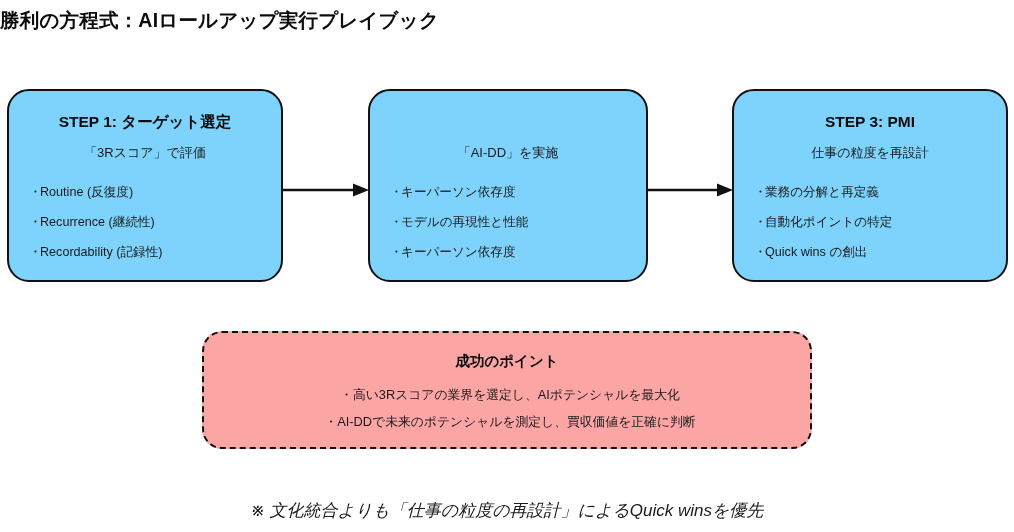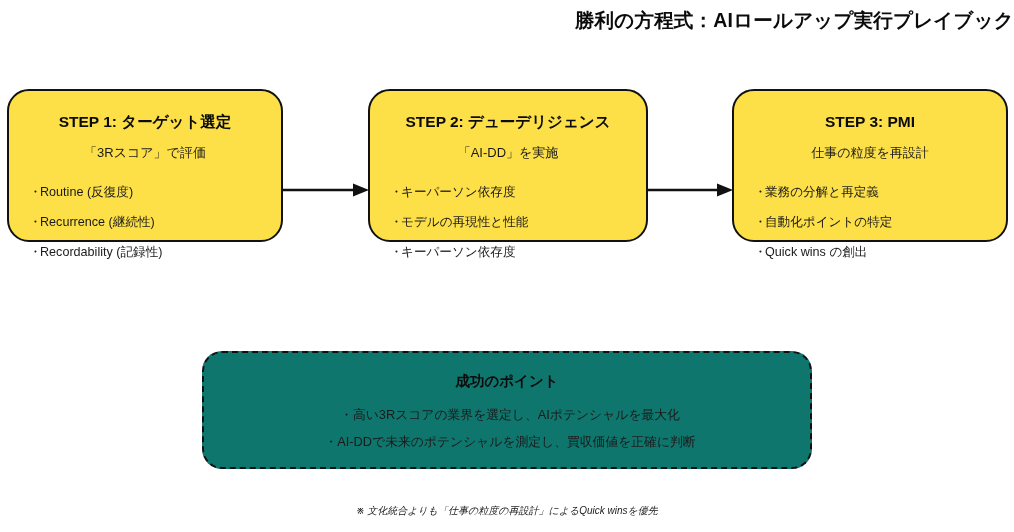--- a/index.html
+++ b/index.html
@@ -16,37 +16,37 @@
     color: #111111;
     -webkit-font-smoothing: antialiased;
   }
 
   
   .page-title {
     position: absolute;
     left: 0;
     top: 8px;
     width: 1014px;
-    text-align: right;
+    text-align: left;
     font-size: 19.5px;
     font-weight: bold;
     letter-spacing: 0.2px;
     color: #0b0b0b;
     line-height: 24px;
   }
 
   
   .step-box {
     position: absolute;
     top: 89px;
-    height: 153px;
+    height: 193px;
     box-sizing: border-box;
     border: 2.2px solid #111111;
     border-radius: 22px;
-    background: #fde047;
+    background: #7dd3fc;
     padding-left: 44px;
   }
   #step-1 { left: 7px;   width: 276px; }
   #step-2 { left: 368px; width: 280px; }
   #step-3 { left: 732px; width: 276px; }
 
   .step-heading {
     position: absolute;
     top: 21px;
     left: 0;
@@ -94,27 +94,27 @@
     top: 182px;
     height: 16px;
   }
   #arrow-1 { left: 283px; width: 86px; }
   #arrow-2 { left: 648px; width: 85px; }
 
   
   #callout-box {
     position: absolute;
     left: 202px;
-    top: 351px;
+    top: 331px;
     width: 610px;
     height: 118px;
     box-sizing: border-box;
     border: 2.2px dashed #111111;
     border-radius: 20px;
-    background: #0f766e;
+    background: #fca5a5;
   }
   .callout-heading {
     position: absolute;
     top: 19px;
     left: 0;
     right: 0;
     text-align: center;
     font-size: 14.5px;
     font-weight: bold;
     color: #0b0b0b;
@@ -136,21 +136,21 @@
   }
   .callout-list-item:last-child { margin-bottom: 4px; }
 
   
   .footnote {
     position: absolute;
     left: 0;
     top: 503px;
     width: 1014px;
     text-align: center;
-    font-size: 10px;
+    font-size: 17px;
     font-style: italic;
     color: #1a1a1a;
     line-height: 15px;
   }
 </style>
 </head>
 <body>
 
 <div class="page-title">勝利の方程式：AIロールアップ実行プレイブック</div>
 
@@ -165,21 +165,20 @@
 </div>
 
 <div class="arrow" id="arrow-1">
   <svg width="86" height="16" viewBox="0 0 86 16">
     <line x1="0" y1="8" x2="74" y2="8" stroke="#111111" stroke-width="2.6"></line>
     <polygon points="70,1.5 86,8 70,14.5" fill="#111111"></polygon>
   </svg>
 </div>
 
 <div class="step-box" id="step-2">
-  <div class="step-heading">STEP 2: デューデリジェンス</div>
   <div class="step-subtitle">「AI-DD」を実施</div>
   <div class="step-list">
     <div class="step-list-item"><span class="bullet-mark">・</span><span>キーパーソン依存度</span></div>
     <div class="step-list-item"><span class="bullet-mark">・</span><span>モデルの再現性と性能</span></div>
     <div class="step-list-item"><span class="bullet-mark">・</span><span>キーパーソン依存度</span></div>
   </div>
 </div>
 
 <div class="arrow" id="arrow-2">
   <svg width="85" height="16" viewBox="0 0 85 16">

